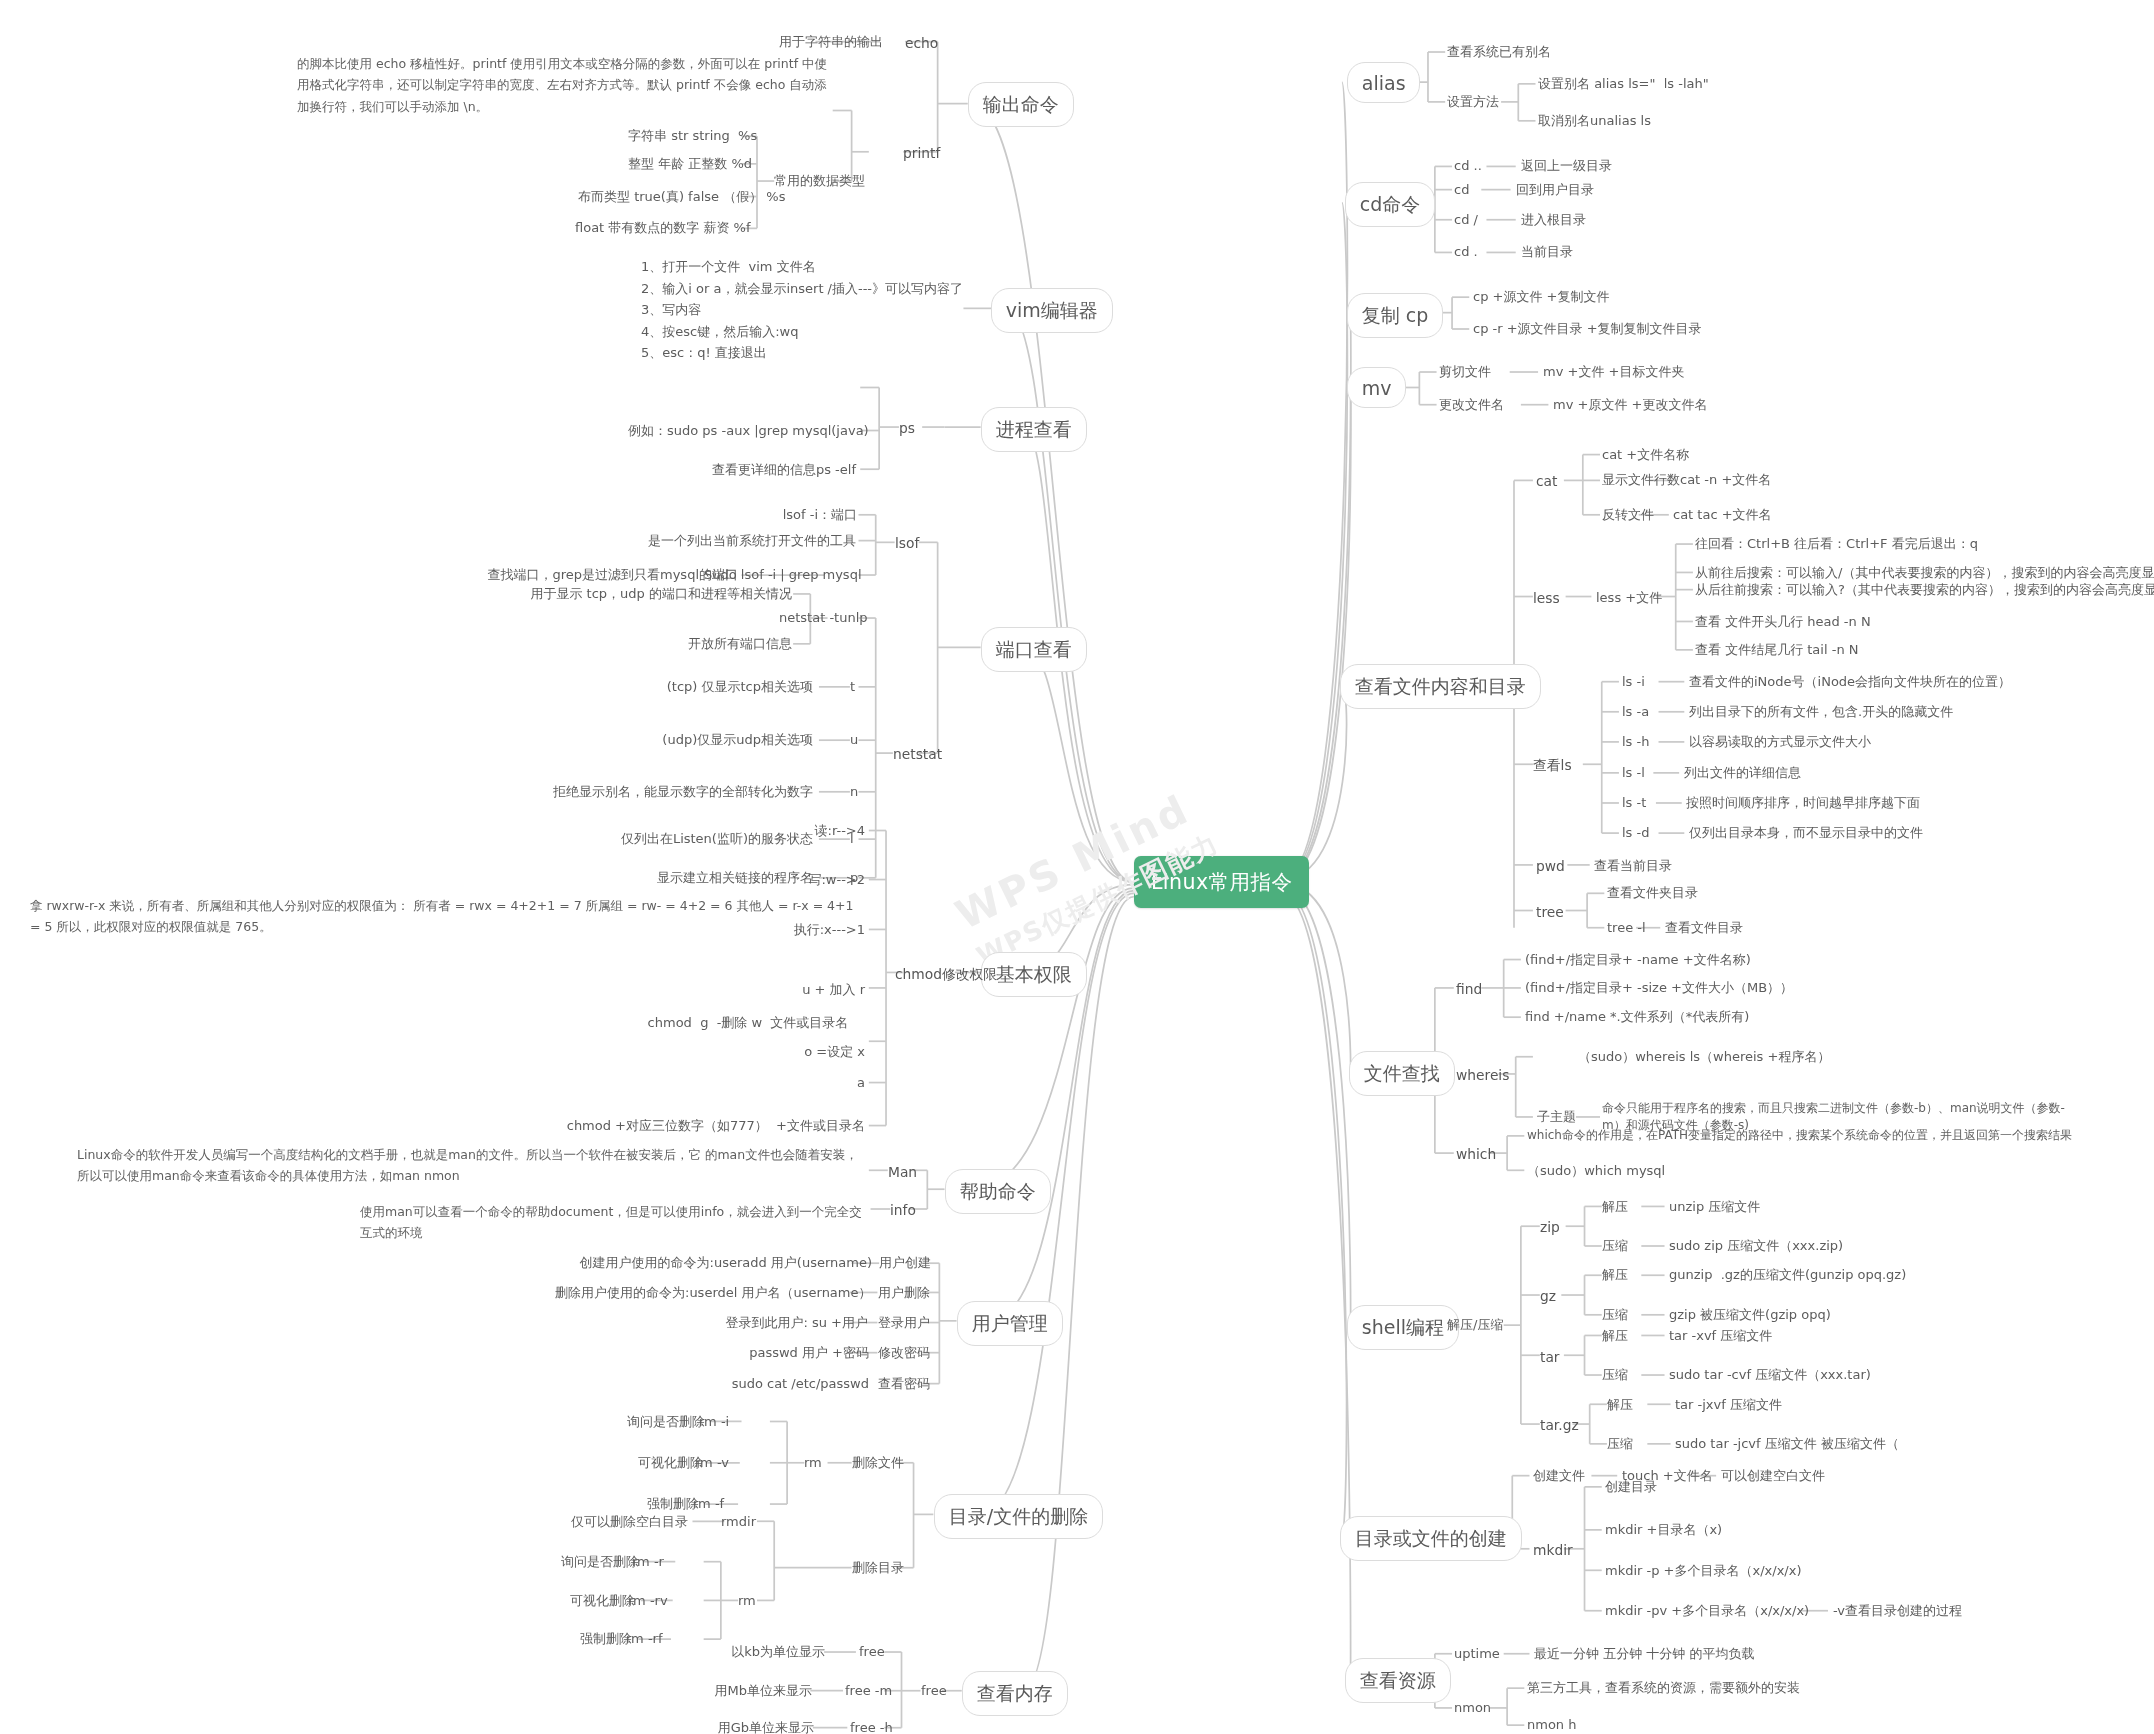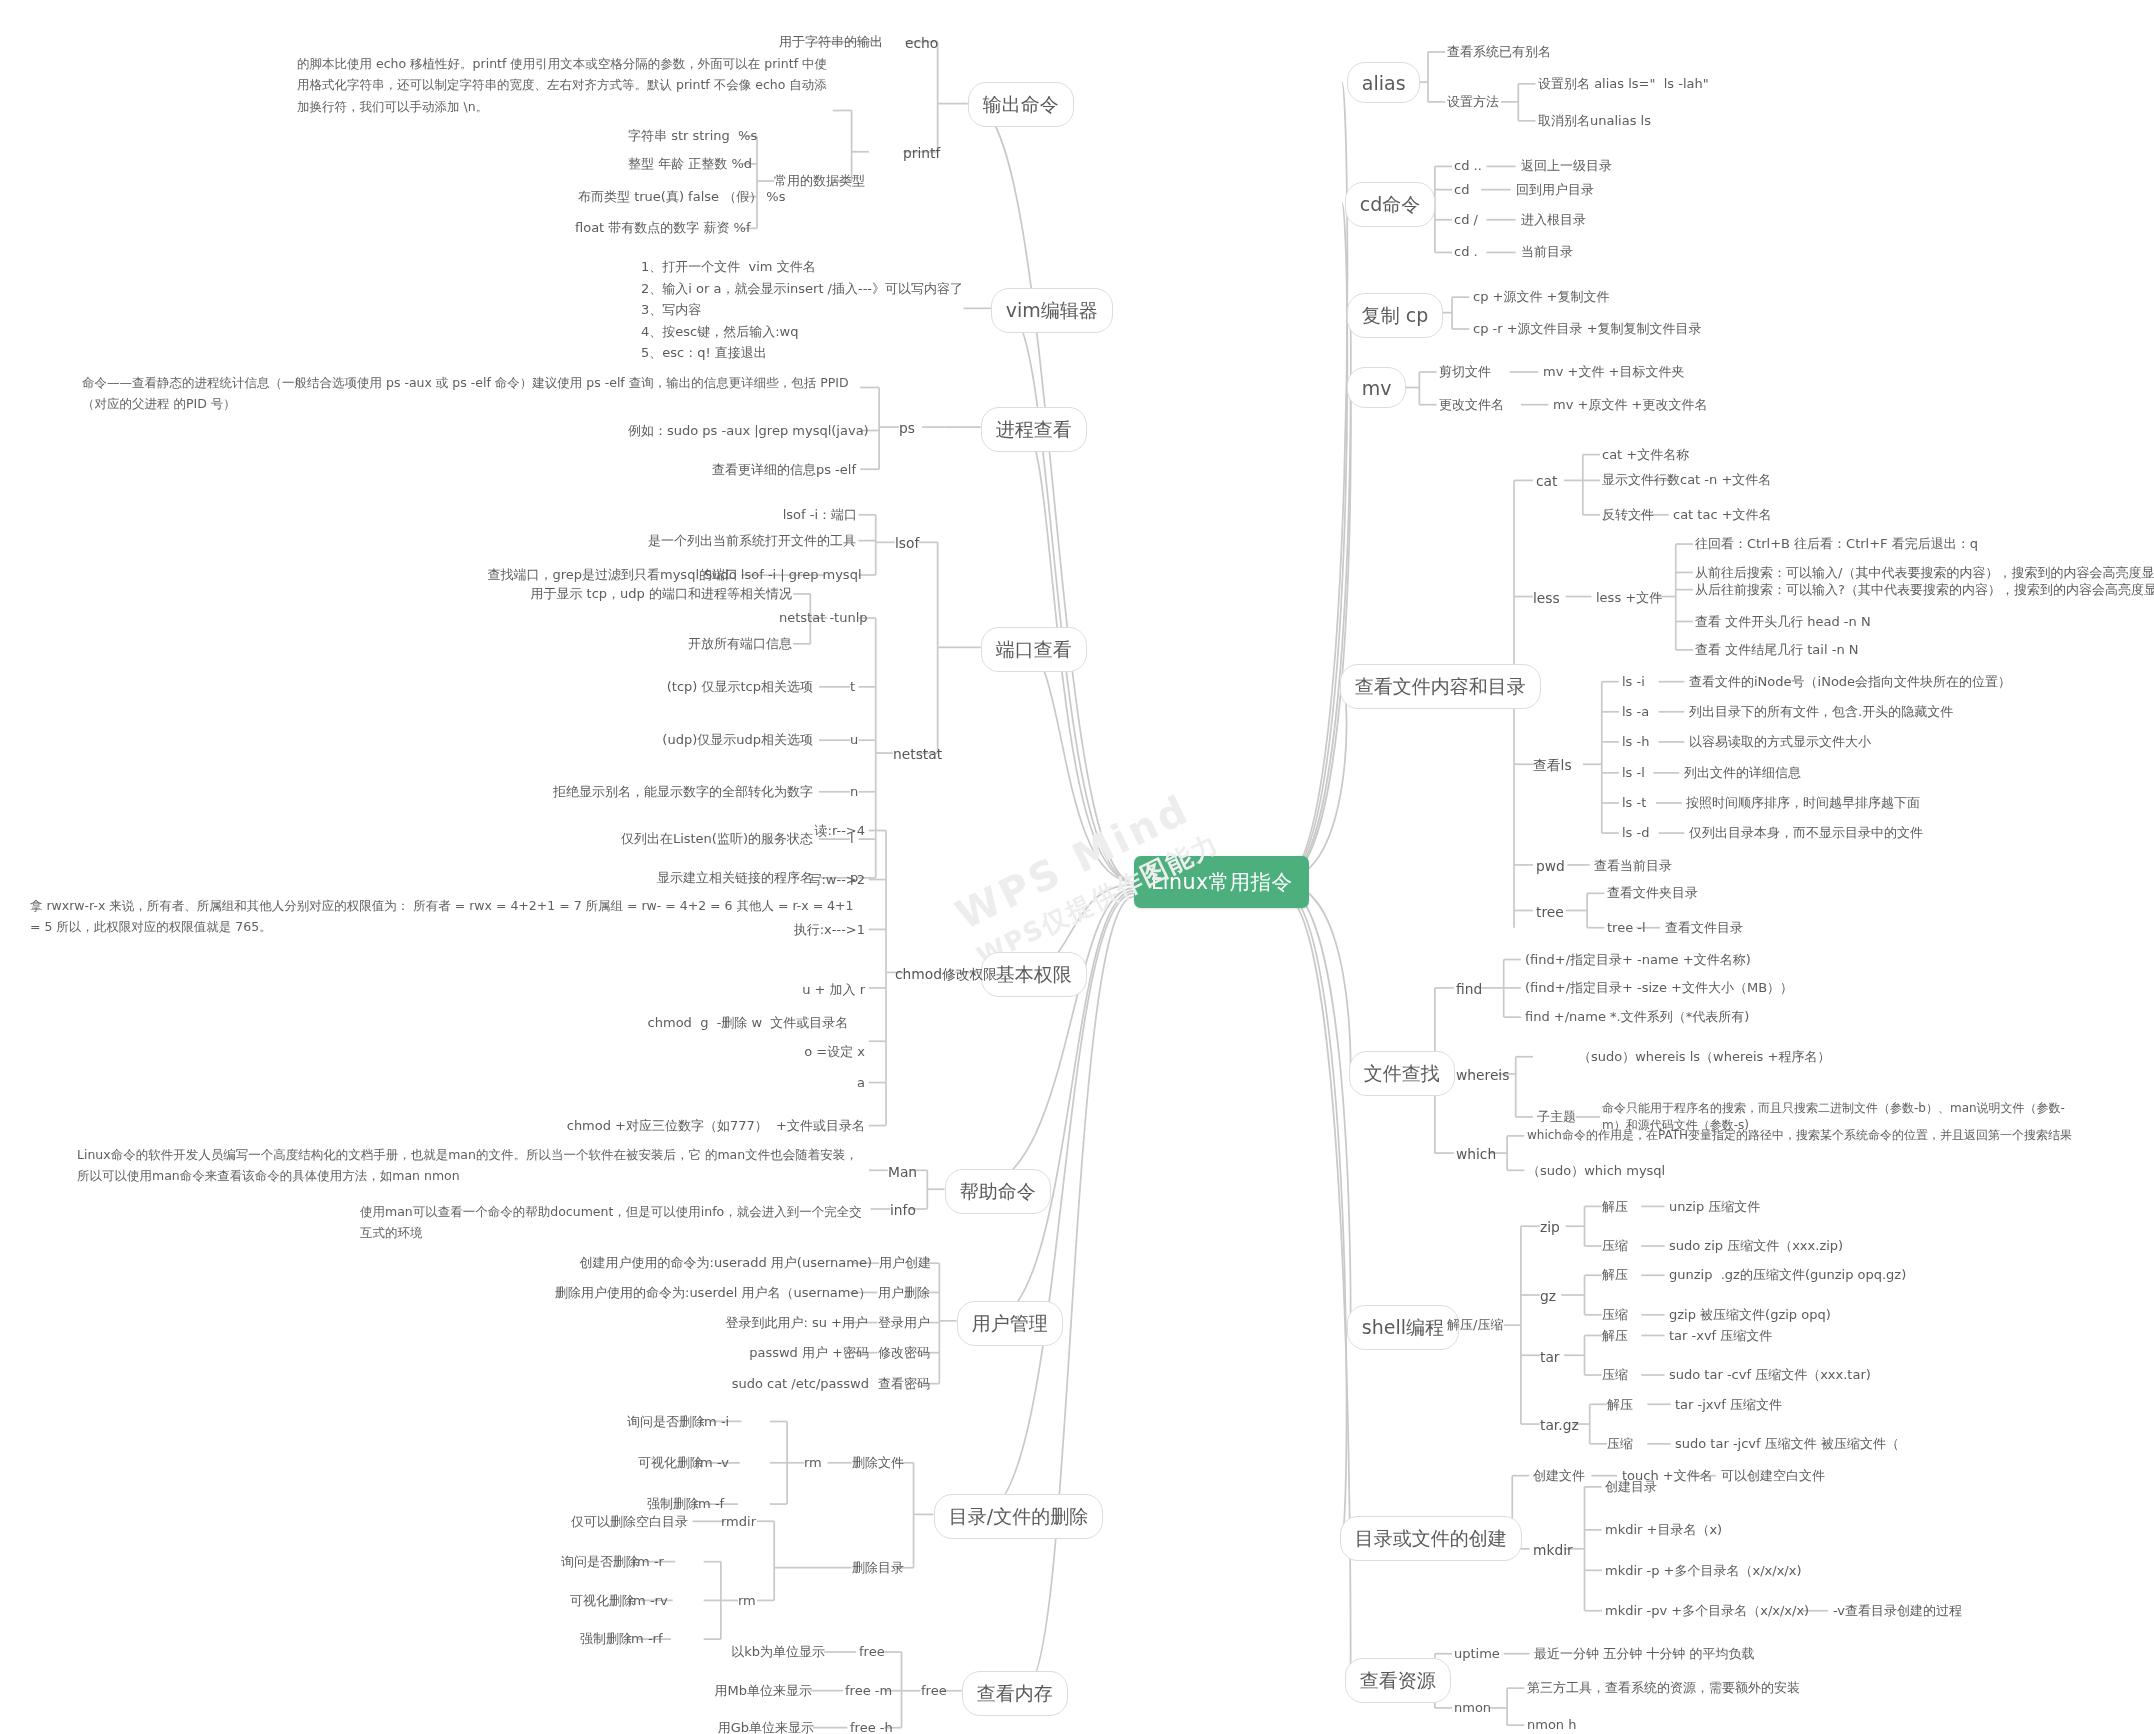--- a/index.html
+++ b/index.html
@@ -355,21 +355,20 @@
 
   <div class="box" style="left:991px;top:288px;">vim编辑器</div>
   <div class="node l3" style="left:641px;top:258px;">1、打开一个文件  vim 文件名</div>
   <div class="node l3" style="left:641px;top:280px;">2、输入i or a，就会显示insert /插入---》可以写内容了</div>
   <div class="node l3" style="left:641px;top:301px;">3、写内容</div>
   <div class="node l3" style="left:641px;top:323px;">4、按esc键，然后输入:wq</div>
   <div class="node l3" style="left:641px;top:344px;">5、esc：q! 直接退出</div>
 
   <div class="box" style="left:981px;top:407px;">进程查看</div>
   <div class="node l2" style="left:899px;top:418px;">ps</div>
-  <div class="node wrap para" style="left:82px;top:372px;width:774px;text-align:left;">命令——查看静态的进程统计信息（一般结合选项使用 ps -aux 或 ps -elf 命令）建议使用 ps -elf 查询，输出的信息更详细些，包括 PPID（对应的父进程 的PID 号）</div>
   <div class="node l3" style="left:628px;top:422px;text-align:right;width:228px;">例如：sudo ps -aux |grep mysql(java)</div>
   <div class="node l3" style="left:654px;top:461px;text-align:right;width:202px;">查看更详细的信息ps -elf</div>
 
   <div class="box" style="left:981px;top:627px;">端口查看</div>
   <div class="node l2" style="left:895px;top:533px;">lsof</div>
   <div class="node l3" style="left:749px;top:506px;text-align:right;width:108px;">lsof -i：端口</div>
   <div class="node l3" style="left:615px;top:532px;text-align:right;width:241px;">是一个列出当前系统打开文件的工具</div>
   <div class="node l3" style="left:704px;top:566px;">Sudo lsof -i | grep mysql</div>
   <div class="node l3" style="left:471px;top:566px;text-align:right;width:267px;">查找端口，grep是过滤到只看mysql的端口</div>
   <div class="node l2" style="left:893px;top:744px;">netstat</div>

